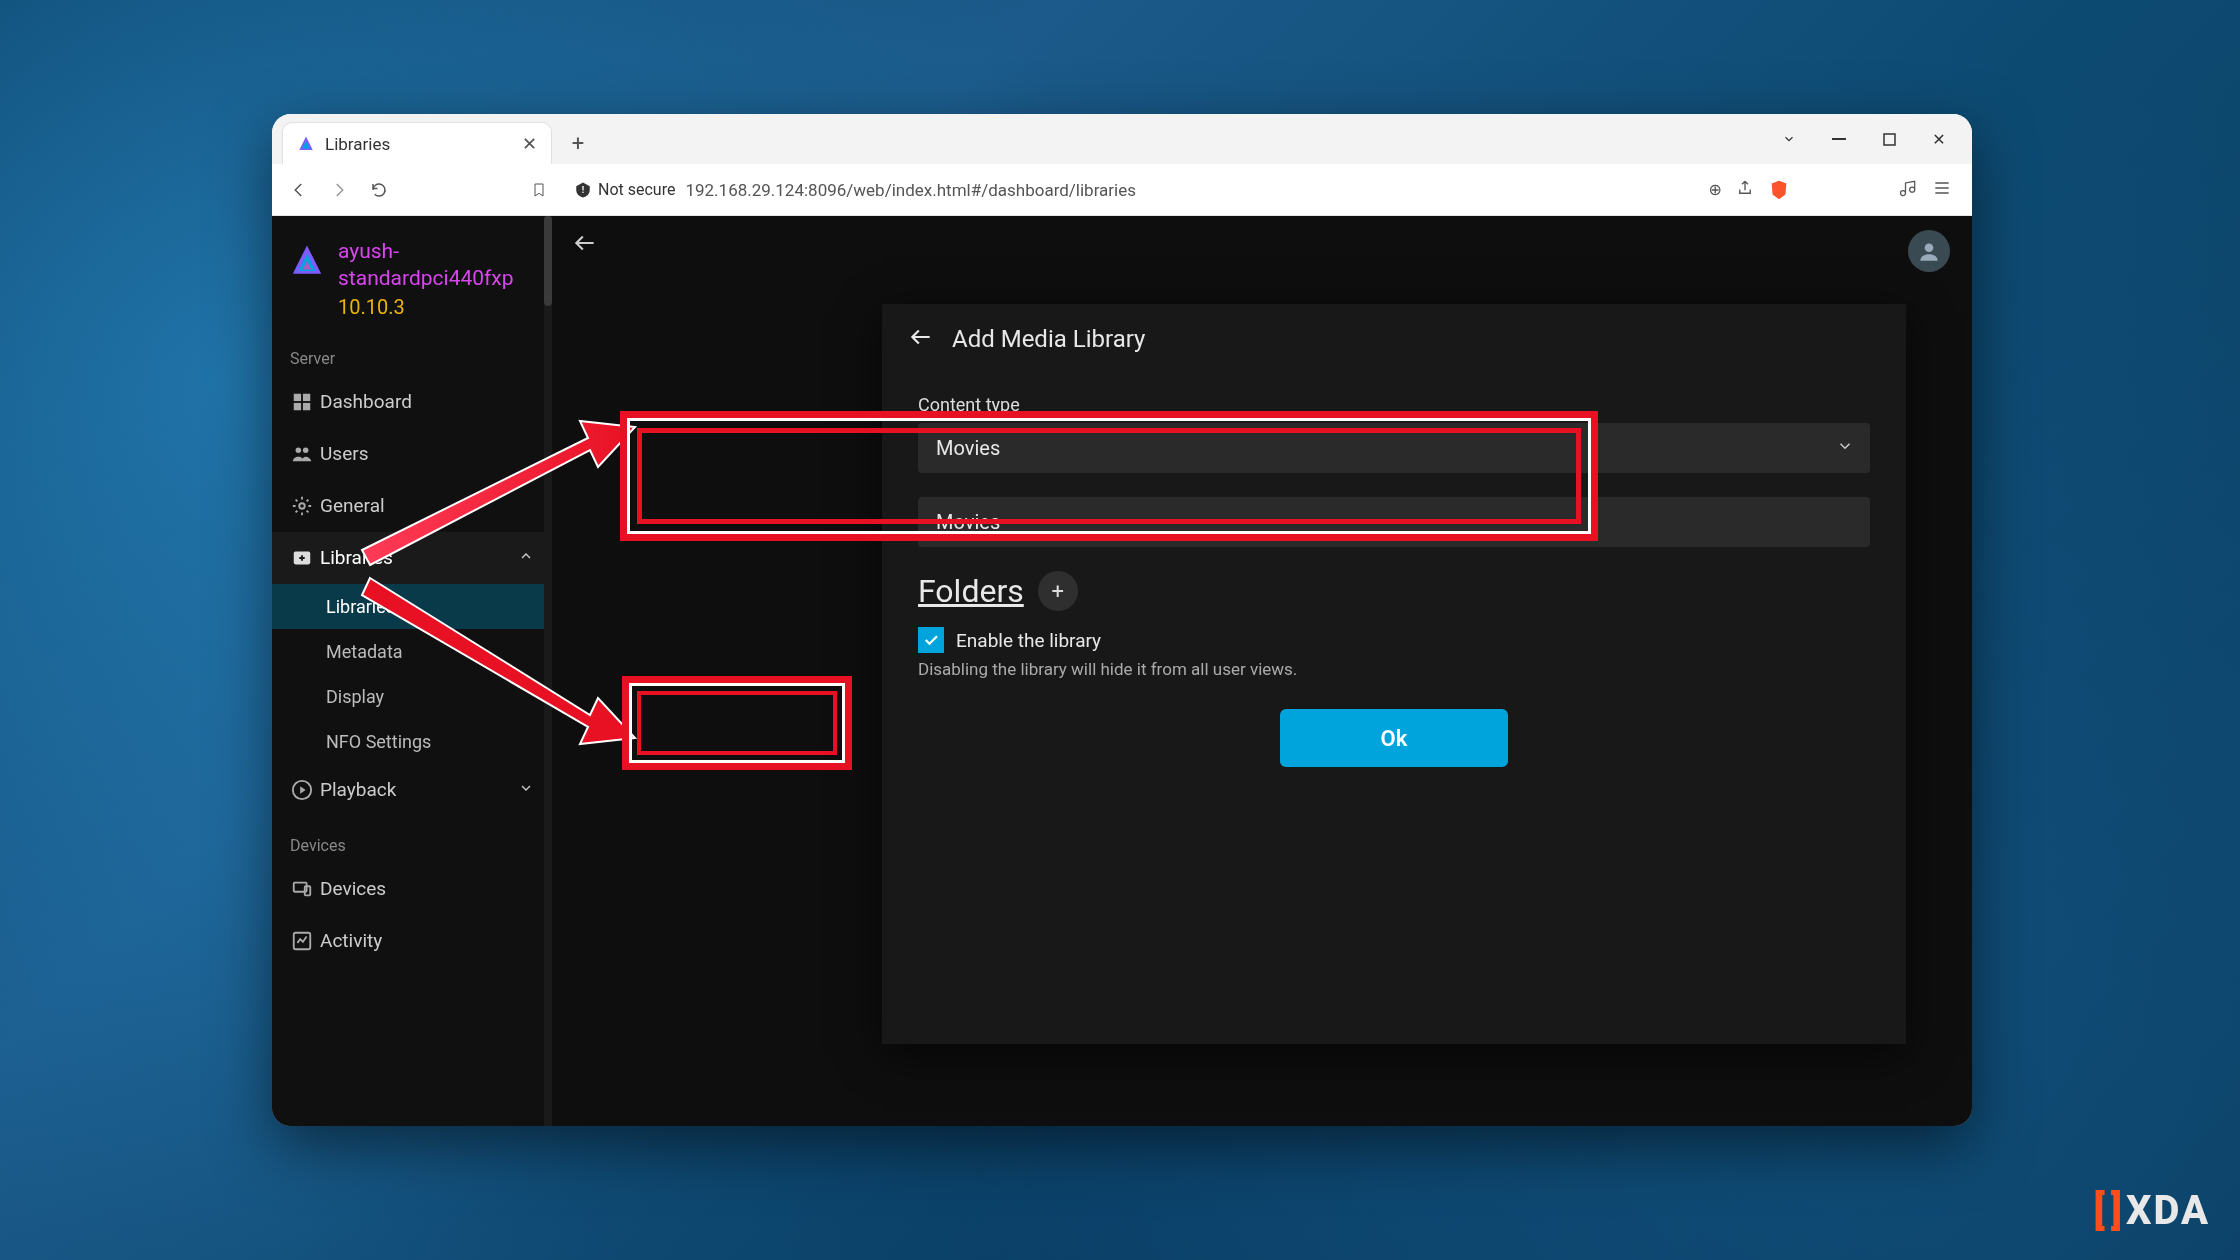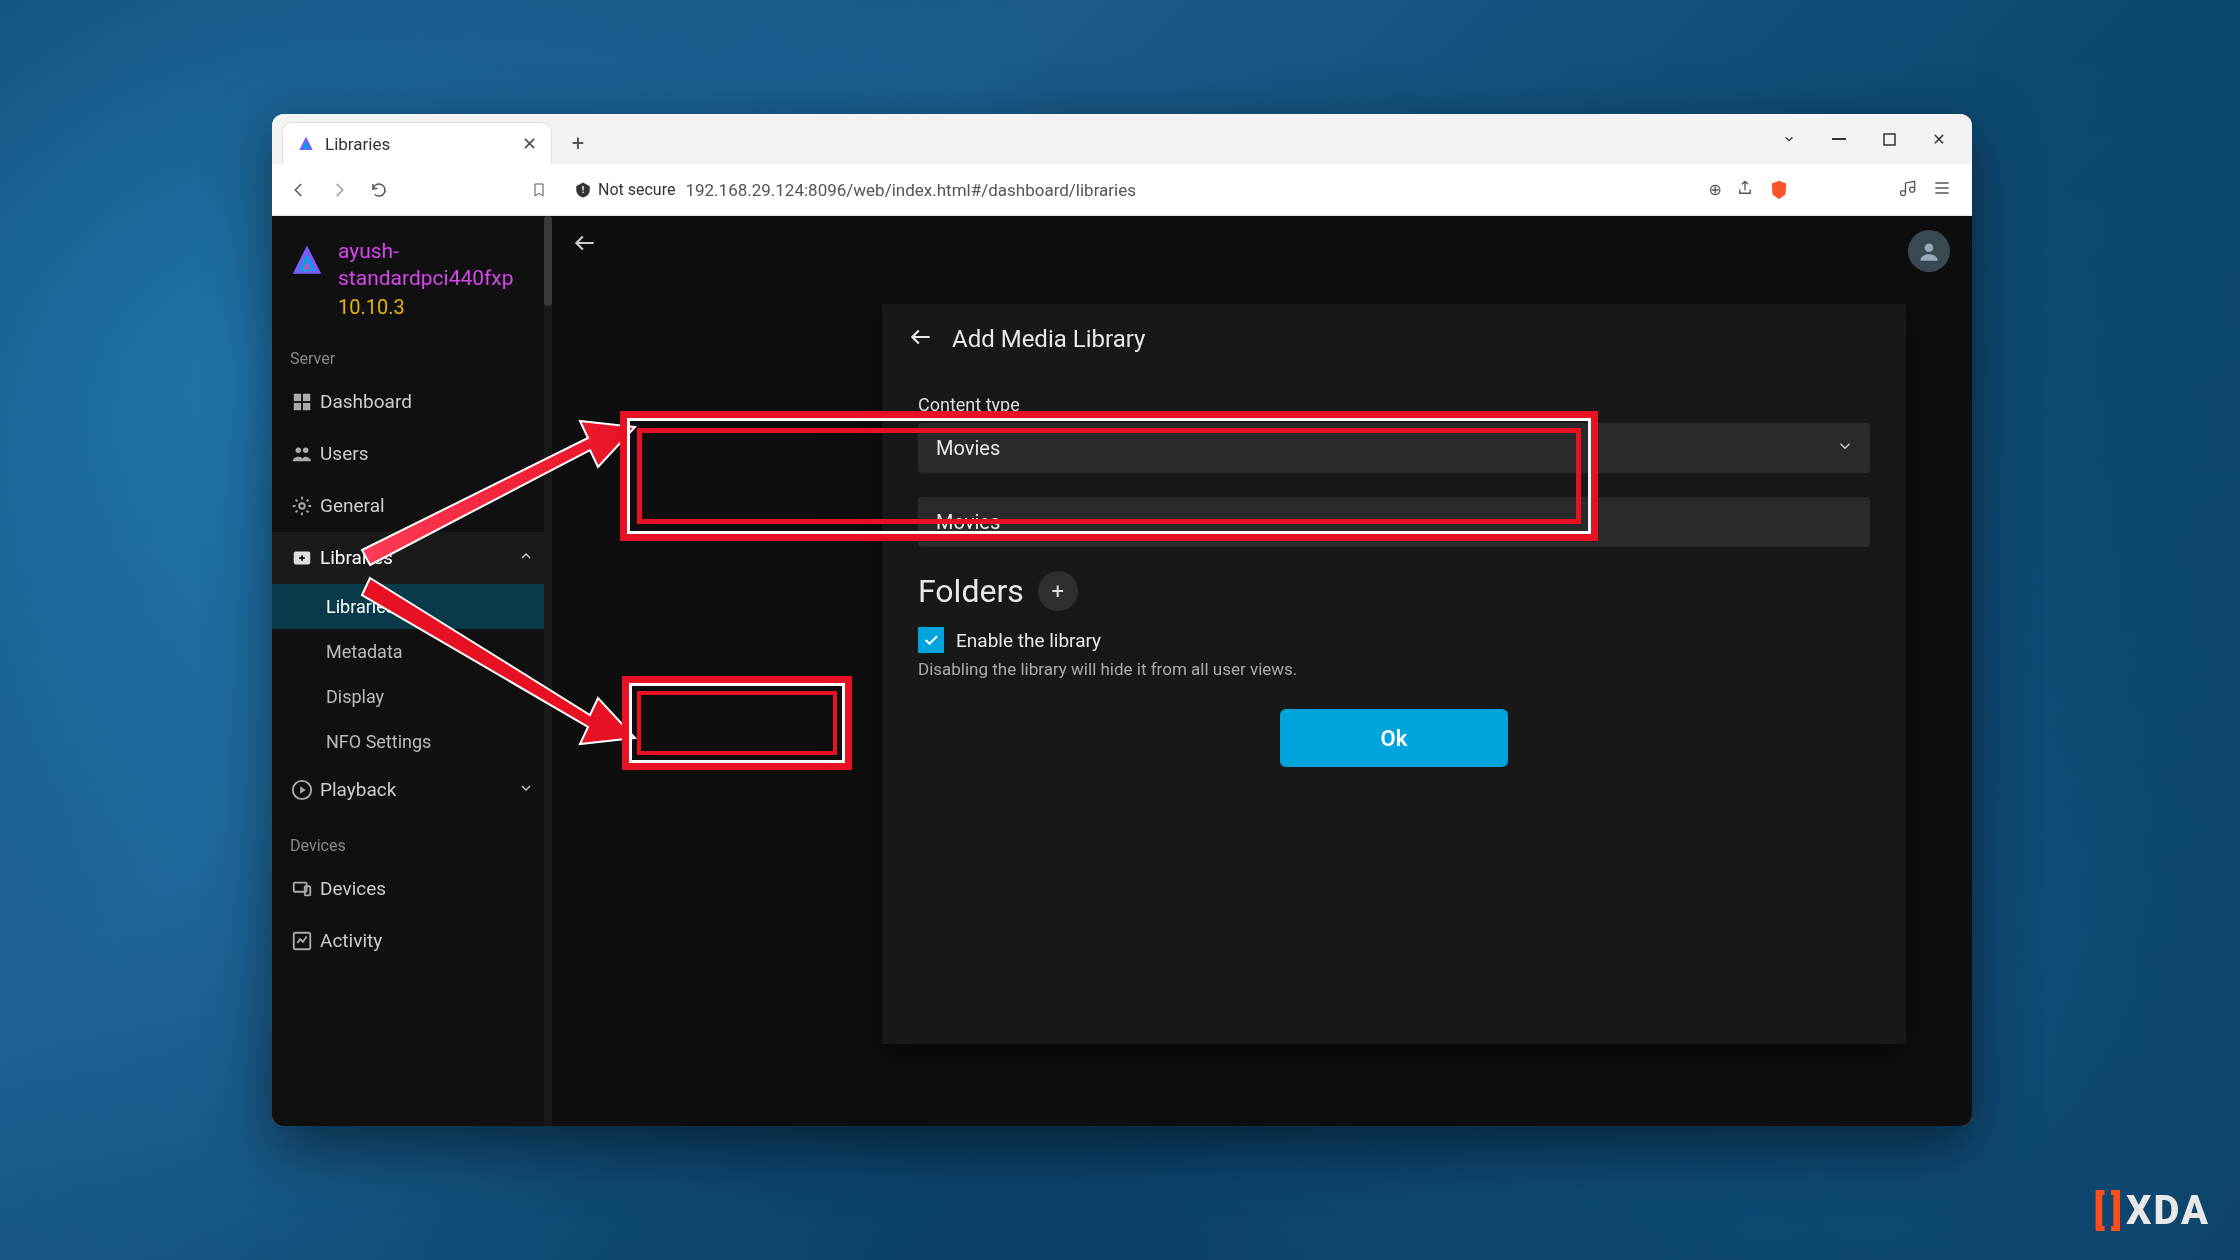--- a/index.html
+++ b/index.html
@@ -16,21 +16,21 @@
   background:
     radial-gradient(circle at 10% 30%, rgba(40,140,200,0.6), transparent 40%),
     radial-gradient(circle at 85% 80%, rgba(20,90,140,0.5), transparent 45%),
     radial-gradient(circle at 50% 100%, rgba(10,60,100,0.7), transparent 50%);
 }
 .browser-window {
   position: absolute;
   left: 272px; top: 114px;
   width: 1700px; height: 1012px;
   background: #fff;
-  border-radius: 12px;
+  border-radius: 19px;
   box-shadow: 0 20px 60px rgba(0,0,0,0.5);
   overflow: hidden;
   display: flex; flex-direction: column;
 }
 .tab-strip {
   height: 50px; background: #f3f3f3;
   display: flex; align-items: flex-end;
   padding-left: 10px;
 }
 .tab {
@@ -93,21 +93,21 @@
   background:#2a2a2a; height:50px; border-radius:4px;
   display:flex; align-items:center; padding:0 18px; color:#e8e8e8;
   font-size:20px; position:relative; cursor:pointer;
 }
 .select-chev { position:absolute; right:16px; color:#ccc;}
 .text-input {
   background:#2a2a2a; height:50px; width:100%; border:none; border-radius:4px;
   padding:0 18px; color:#e8e8e8; font-size:20px; outline:none;
 }
 .folders-row { display:flex; align-items:center; gap:14px; margin:20px 0 16px;}
-.folders-title { font-size:32px; color:#e8e8e8;}
+.folders-title { font-size:32px; color:#e8e8e8;text-decoration:underline;}
 .add-folder-btn { width:40px; height:40px; border-radius:50%; background:#2f2f2f; display:flex; align-items:center; justify-content:center; color:#ddd; font-size:22px; cursor:pointer;}
 .settings-title { font-size:28px; color:#e8e8e8; margin-bottom:18px;}
 .checkbox-row { display:flex; align-items:center; gap:12px; margin-bottom:6px;}
 .checkbox { width:26px; height:26px; background:#00a4dc; display:flex; align-items:center; justify-content:center; cursor:pointer;}
 .checkbox svg { width:18px; height:18px;}
 .checkbox-label { font-size:19px; color:#e8e8e8;}
 .help-text { font-size:17px; color:#aaa; margin-bottom:30px;}
 .ok-btn {
   display:block; margin:0 auto; width:228px; height:58px; background:#00a4dc;
   color:#fff; font-size:22px; font-weight:600; border:none; border-radius:6px; cursor:pointer;

